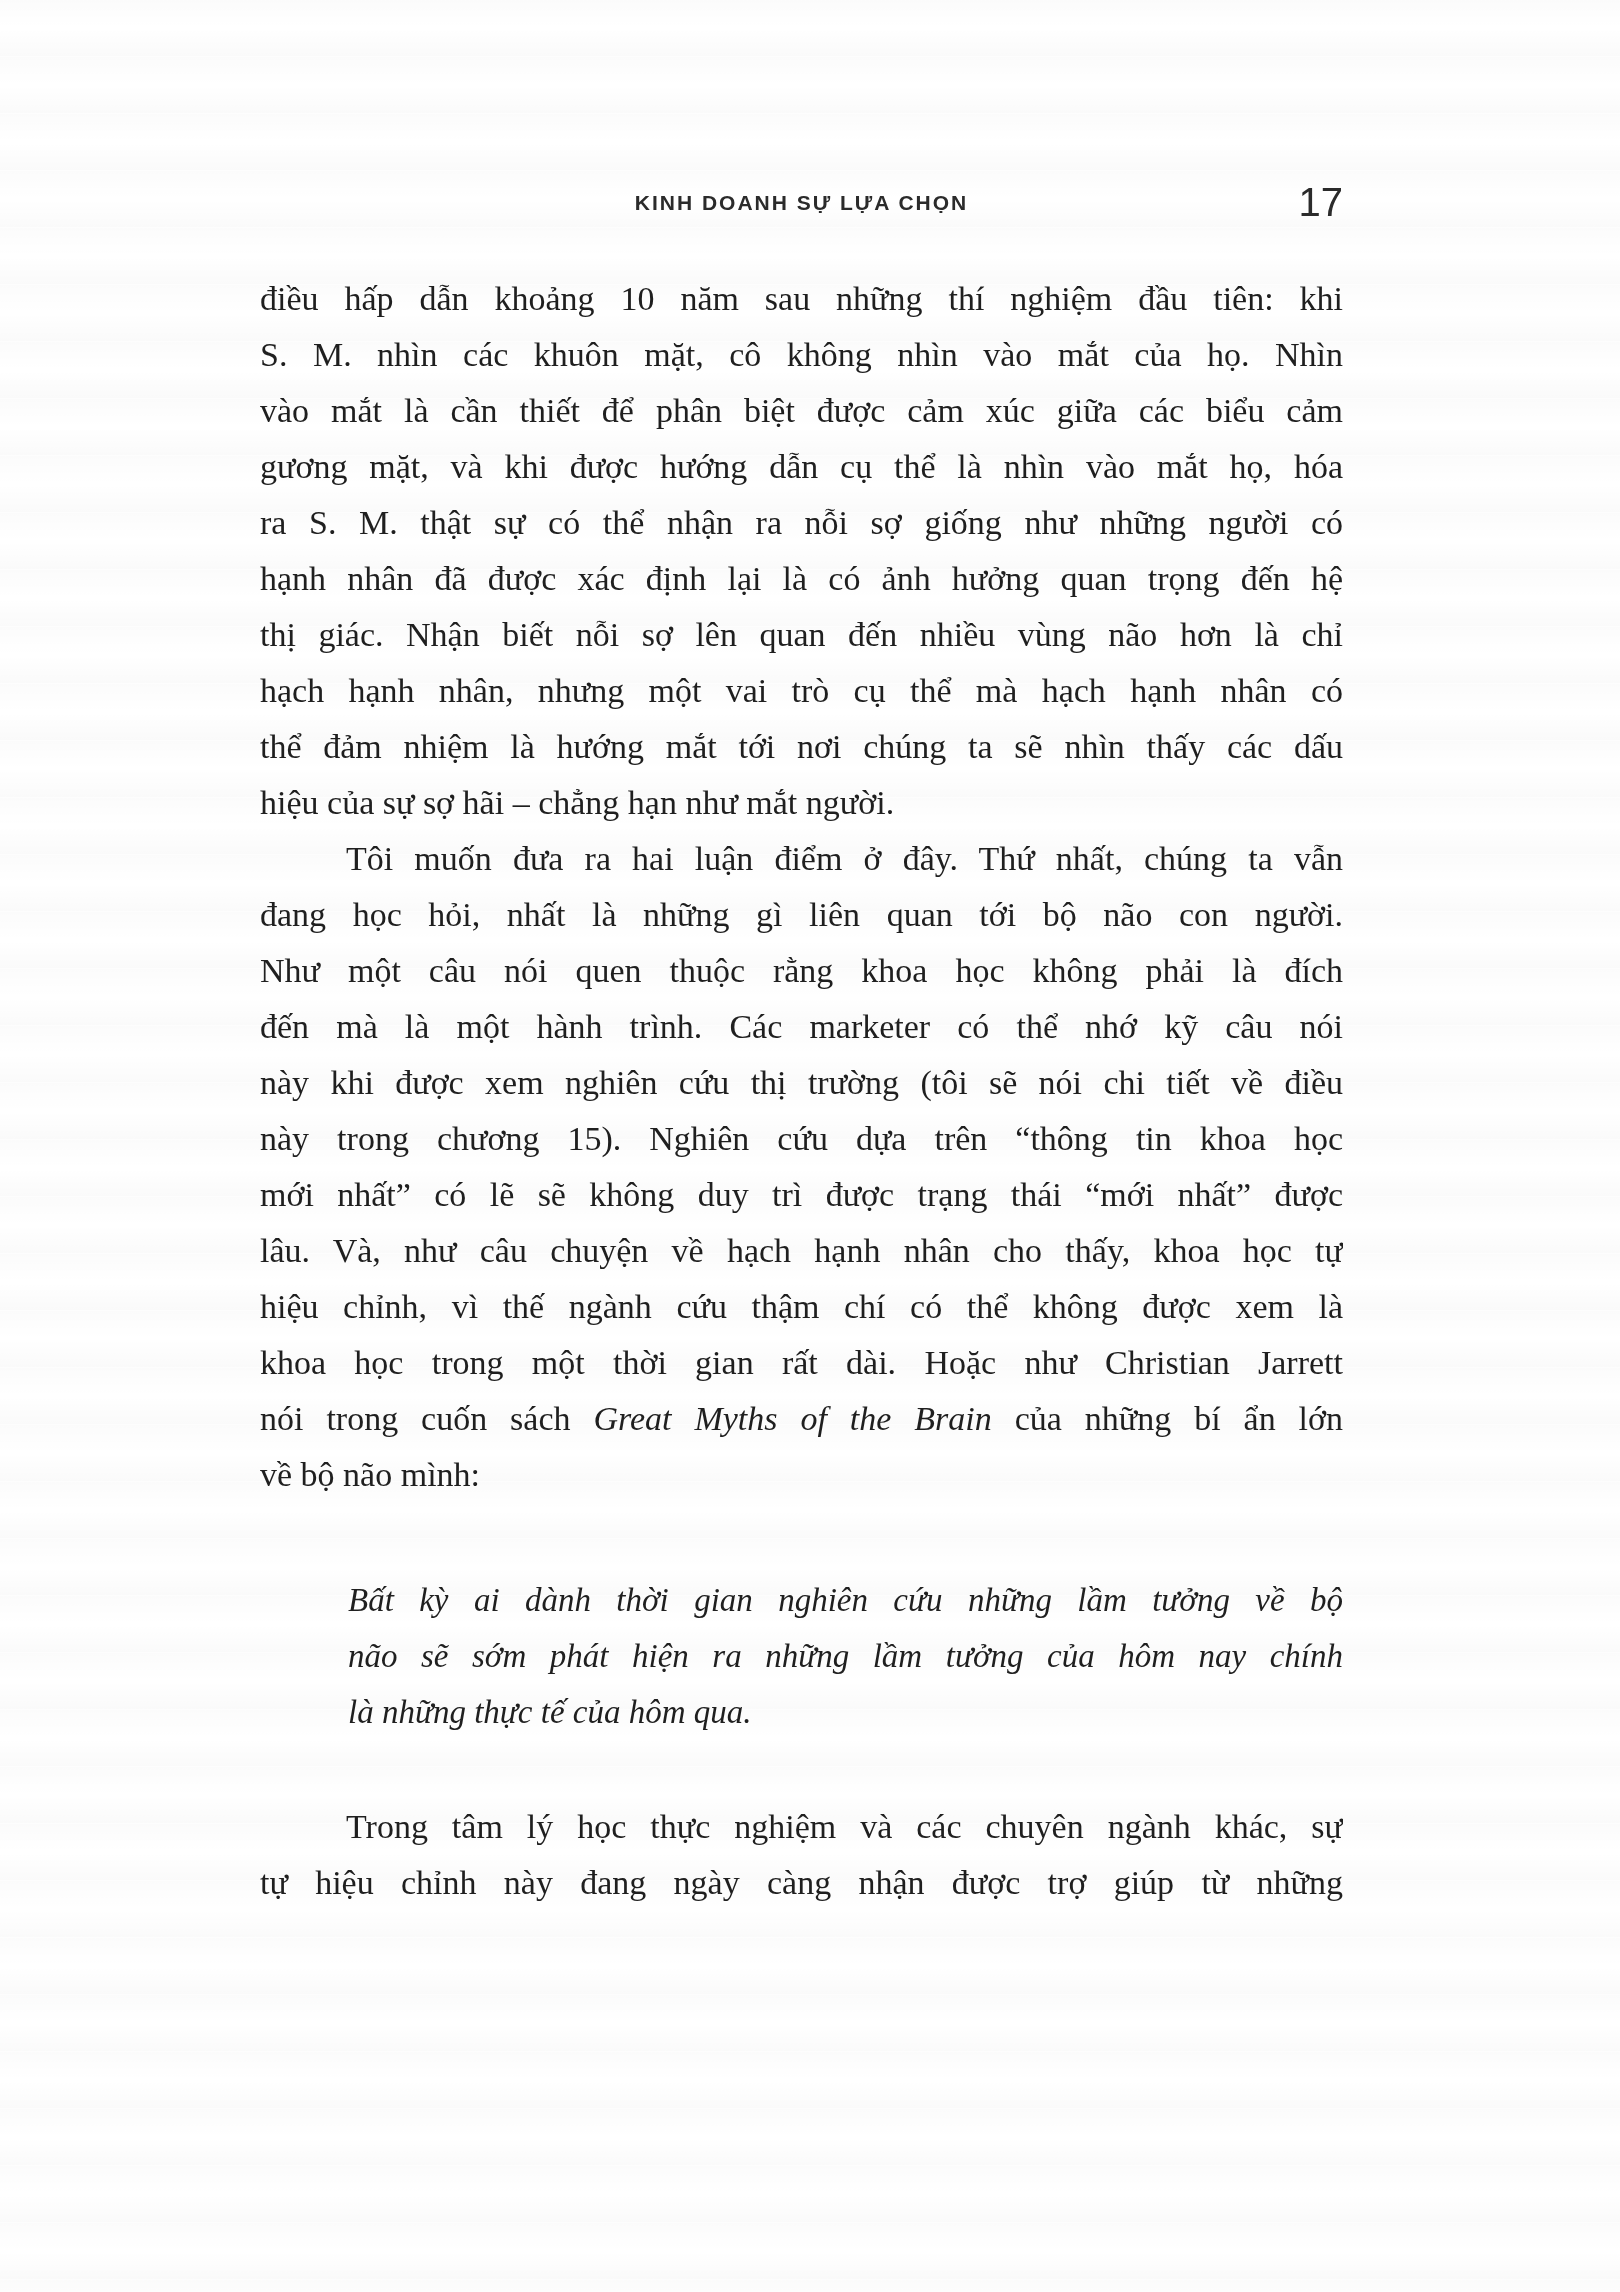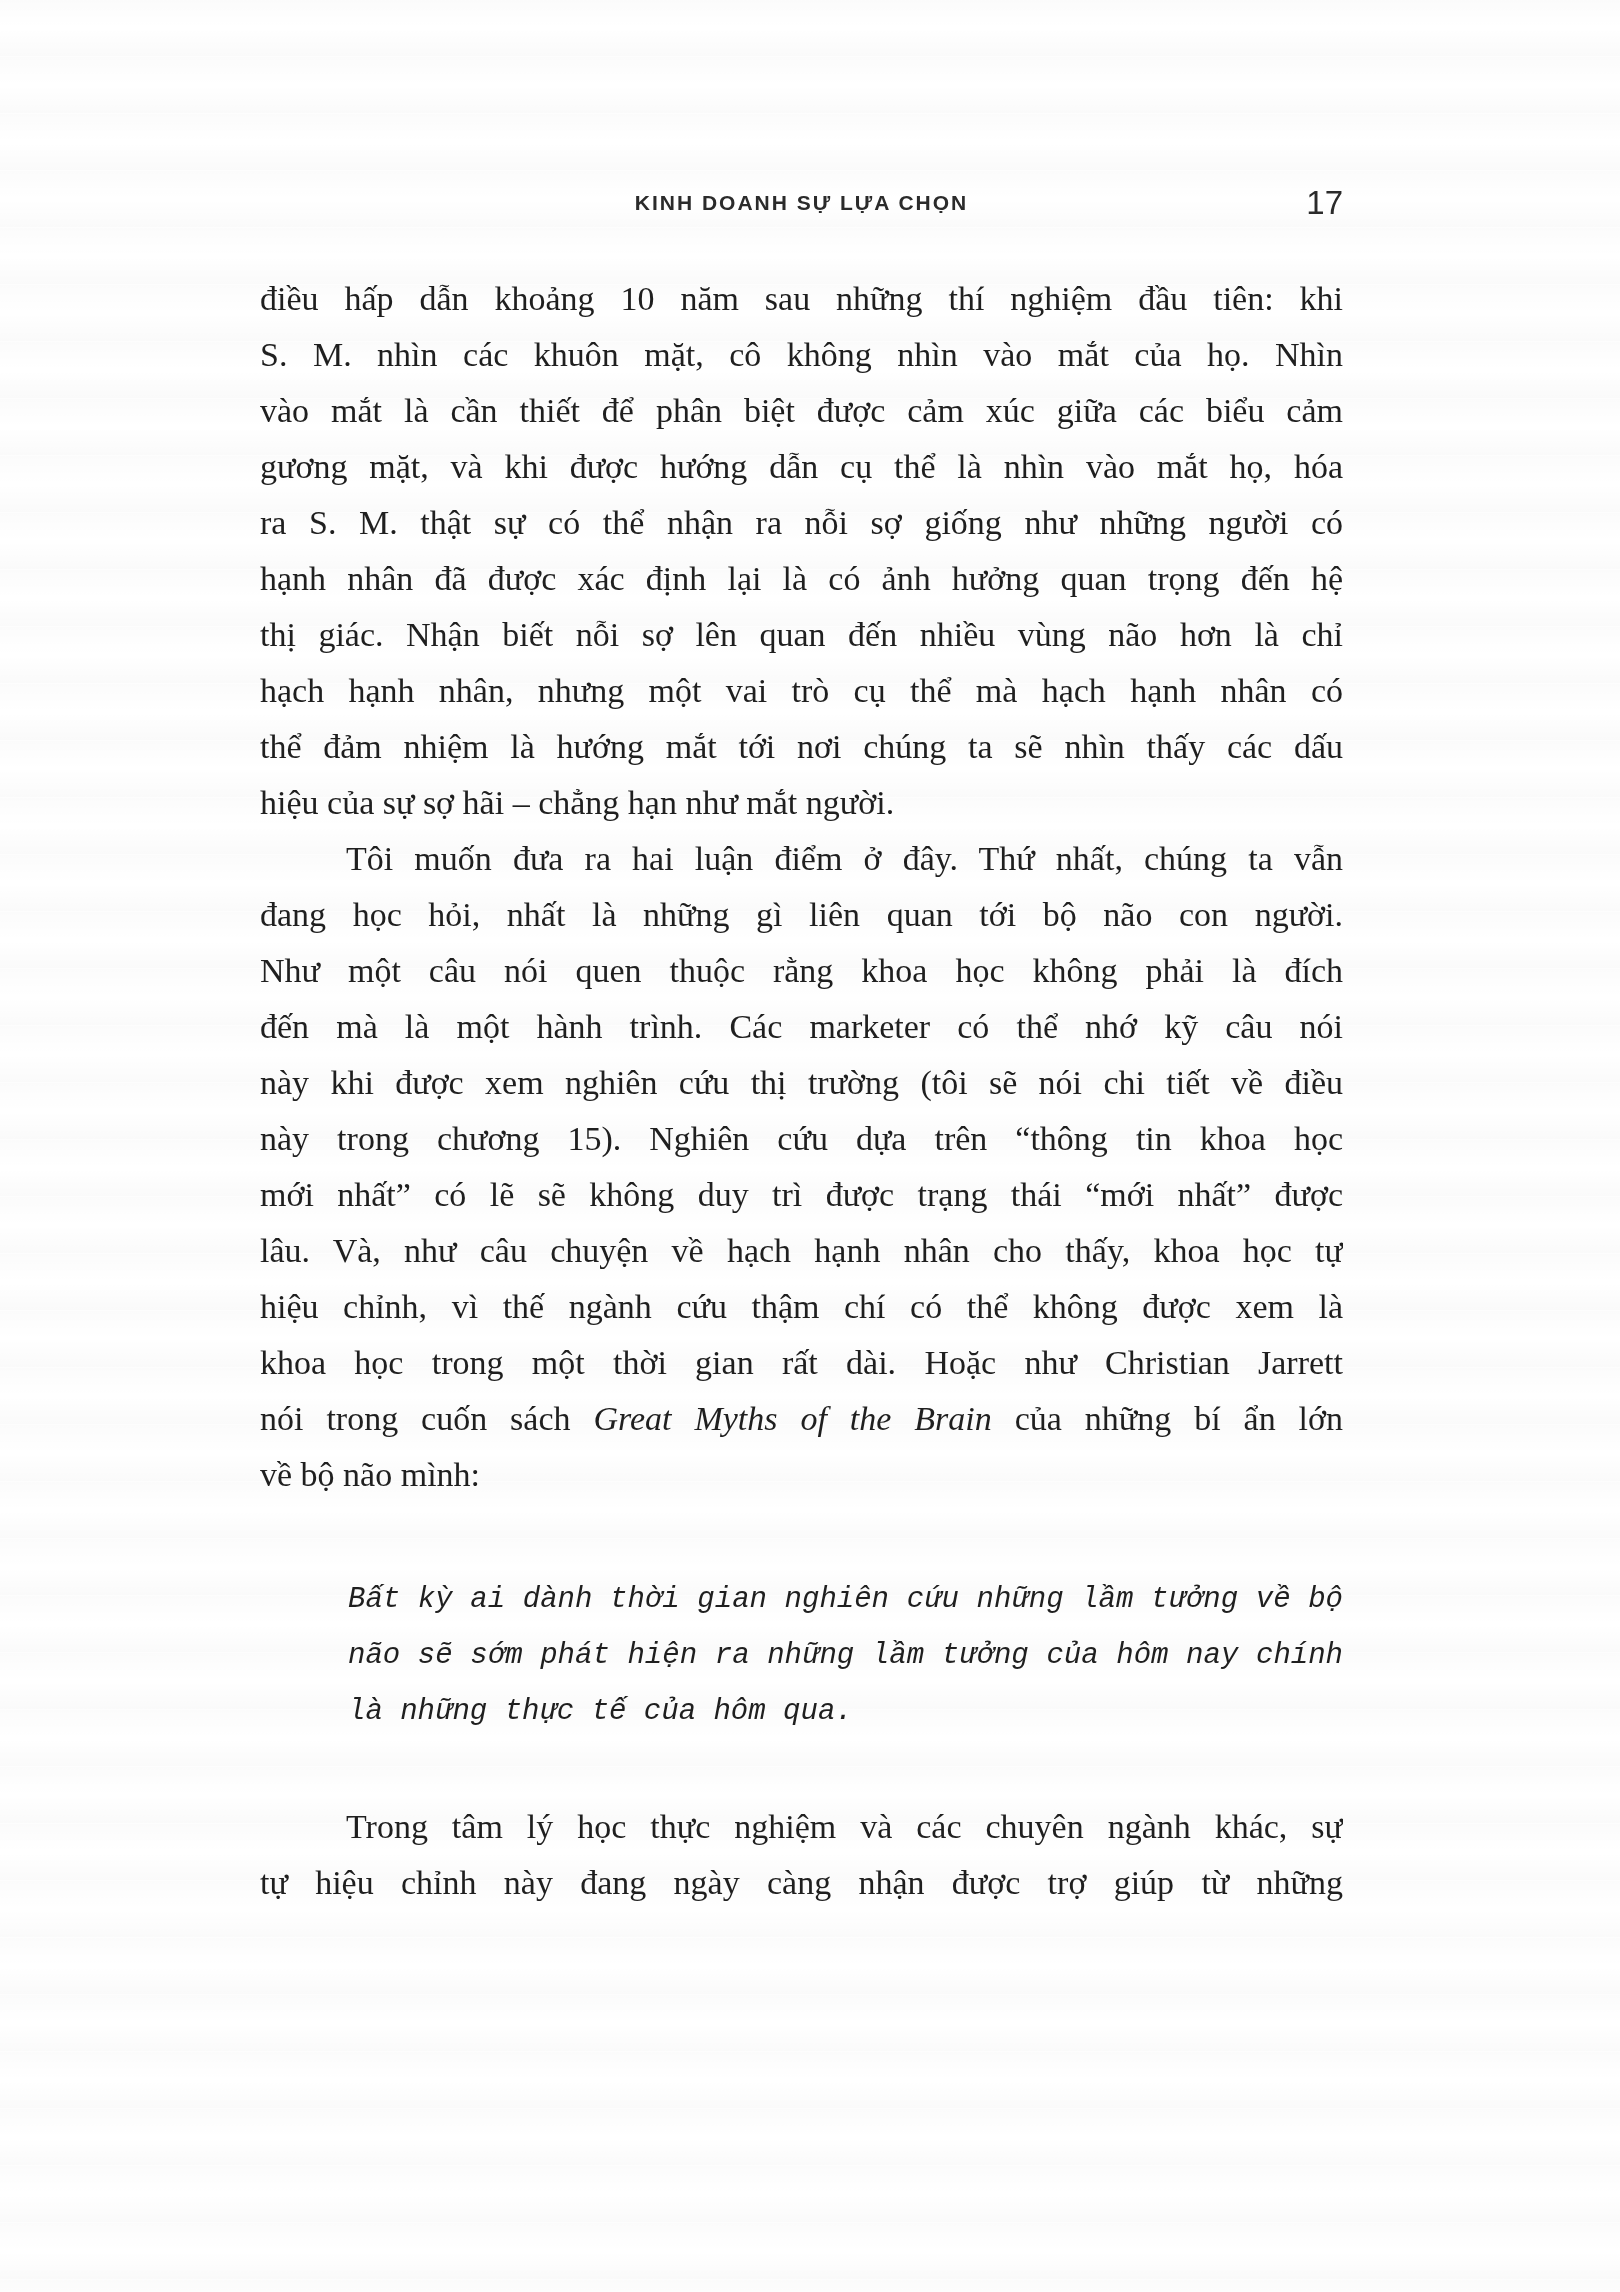--- a/index.html
+++ b/index.html
@@ -40,21 +40,21 @@
     letter-spacing: 2px;
     color: var(--head-ink, #2b2b2b);
     white-space: nowrap;
   }
   .page-number {
     position: absolute;
     right: 0;
     top: 0;
     font-family: "Liberation Sans", sans-serif;
     font-weight: normal;
-    font-size: 33px;
+    font-size: 40px;
     line-height: 47px;
     color: var(--head-ink, #2b2b2b);
   }
   .body-text {
     position: absolute;
     left: 260px;
     top: 271px;
     width: 1083px;
   }
   .block { position: relative; }
@@ -68,21 +68,21 @@
     height: 56px;
     line-height: 56px;
     font-size: 34px;
     color: var(--ink, #1f1f1f);
     text-align: justify;
     text-align-last: justify;
     overflow: hidden;
     white-space: nowrap;  
   }
   .line > span { white-space: normal; text-align: center; }
-  .block.quote .line { font-size: 29px; font-family: Liberation Mono, monospace; }
+  .block.quote .line { font-size: 33px; }
   .line.nojust { text-align: left; text-align-last: left; }
   .line.indent { padding-left: 86px; }
   .em { font-style: italic; }
 </style>
 </head>
 <body>
 
 <div class="page">
   <div class="running-head">
     <div class="head-title">KINH DOANH SỰ LỰA CHỌN</div>

